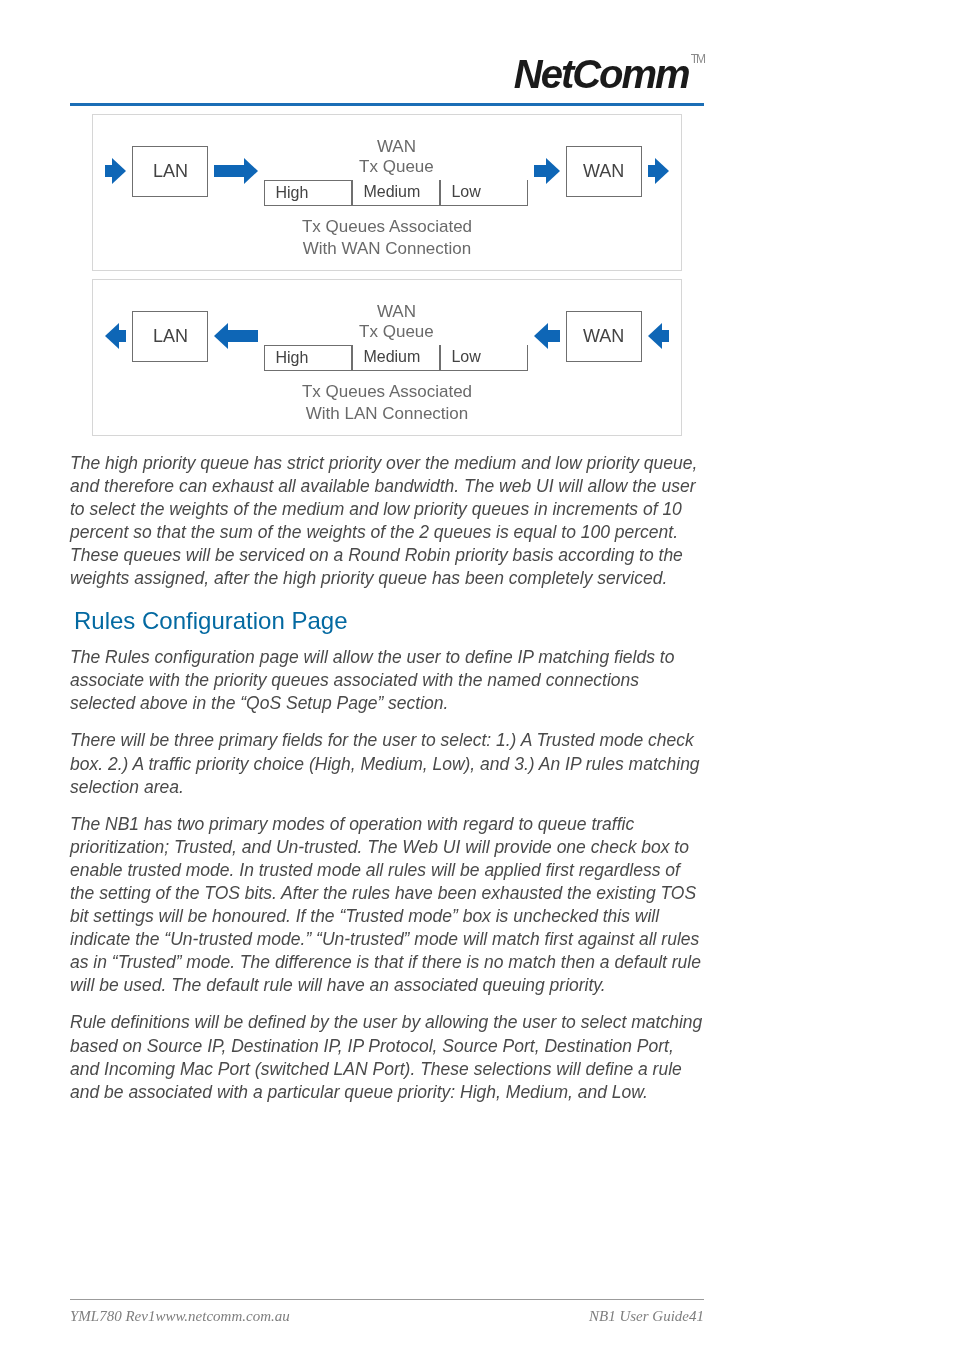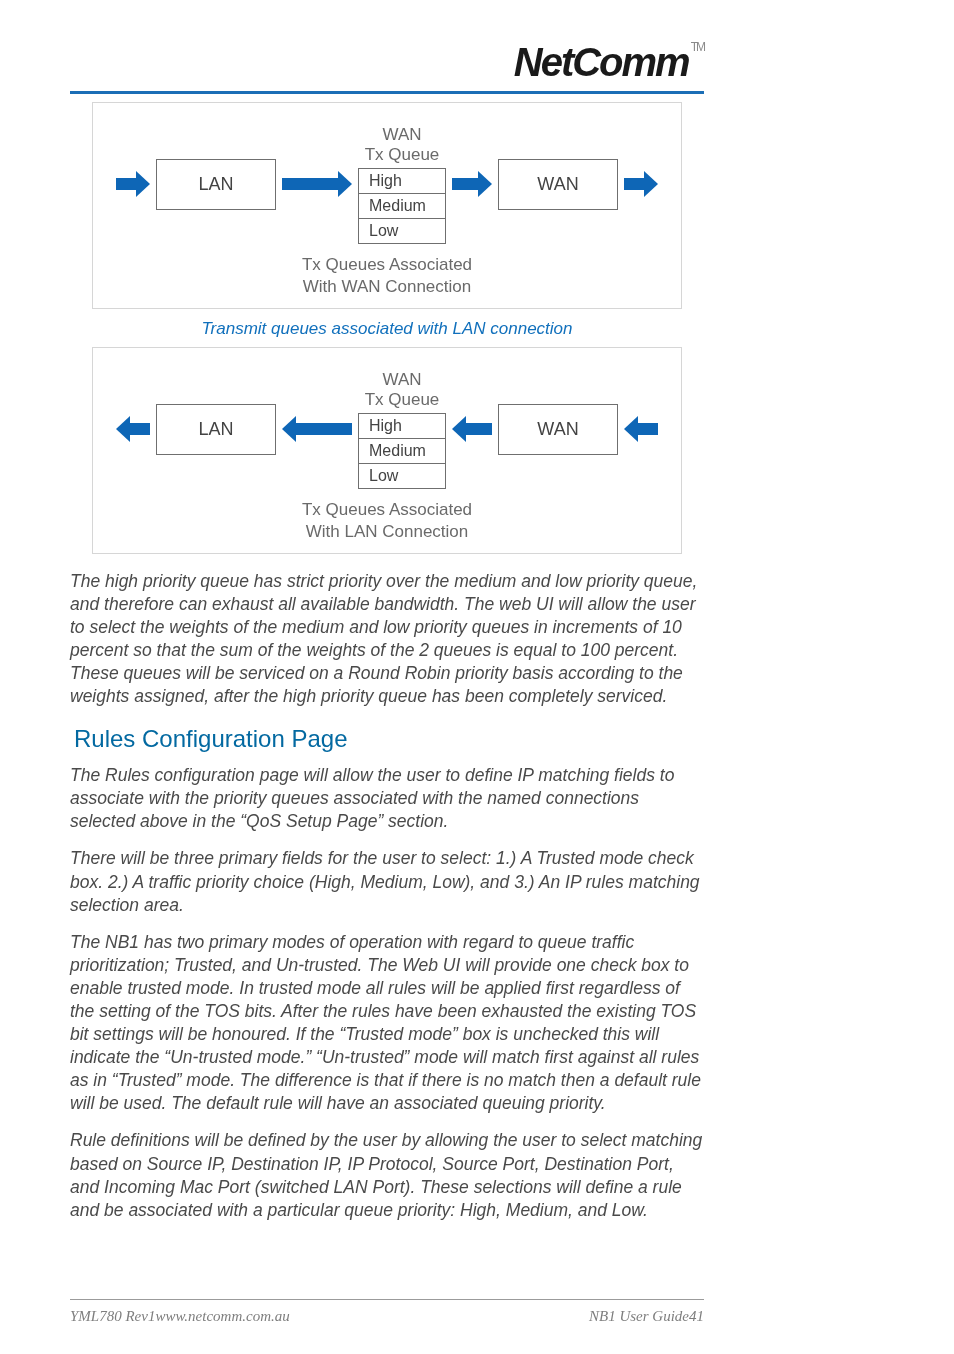--- a/index.html
+++ b/index.html
@@ -8,21 +8,21 @@
     background: #ffffff;
     font-family: Verdana, Geneva, sans-serif;
     color: #4b4b4b;
     width: 954px;
   }
   .page {
     width: 774px;
     height: 1354px;
     position: relative;
     box-sizing: border-box;
-    padding: 40px 70px 0 70px;
+    padding: 52px 70px 0 70px;
   }
   .top-logo-row {
     display: flex;
     justify-content: flex-end;
     align-items: center;
     margin-bottom: 6px;
   }
   .logo {
     font-family: "Arial Black", Impact, sans-serif;
     font-style: italic;
@@ -72,21 +72,21 @@
   }
   .queue-head {
     color: #6a6a6a;
     font-size: 17px;
     text-align: center;
     line-height: 1.2;
     margin-bottom: 2px;
   }
   .queue-stack {
     display: flex;
-    flex-direction: column;
+    flex-direction: row;
     border: none;
   }
   .queue-cell {
     border: 1.5px solid #6f6f6f;
     padding: 3px 10px;
     font-size: 16px;
     color: #434343;
     width: 88px;
     box-sizing: border-box;
     text-align: left;
@@ -227,21 +227,20 @@
         <div class="end-box"><span>WAN</span></div>
         <span class="arrow-blue right" style="width:34px">
             <span class="bar"></span>
           </span>
       </div>
       <div class="assoc-label" style="white-space:pre-line">Tx Queues Associated
 With WAN Connection</div>
     </div>
   </div>
 
-  <div class="fig-caption">Transmit queues associated with LAN connection</div>
 
   <div class="diagram-wrap">
     <div class="diagram">
       <div class="diag-row">
         <span class="arrow-blue left" style="width:34px">
             <span class="bar"></span>
           </span>
         <div class="end-box"><span>LAN</span></div>
         <span class="arrow-blue left" style="width:70px">
             <span class="bar"></span>

